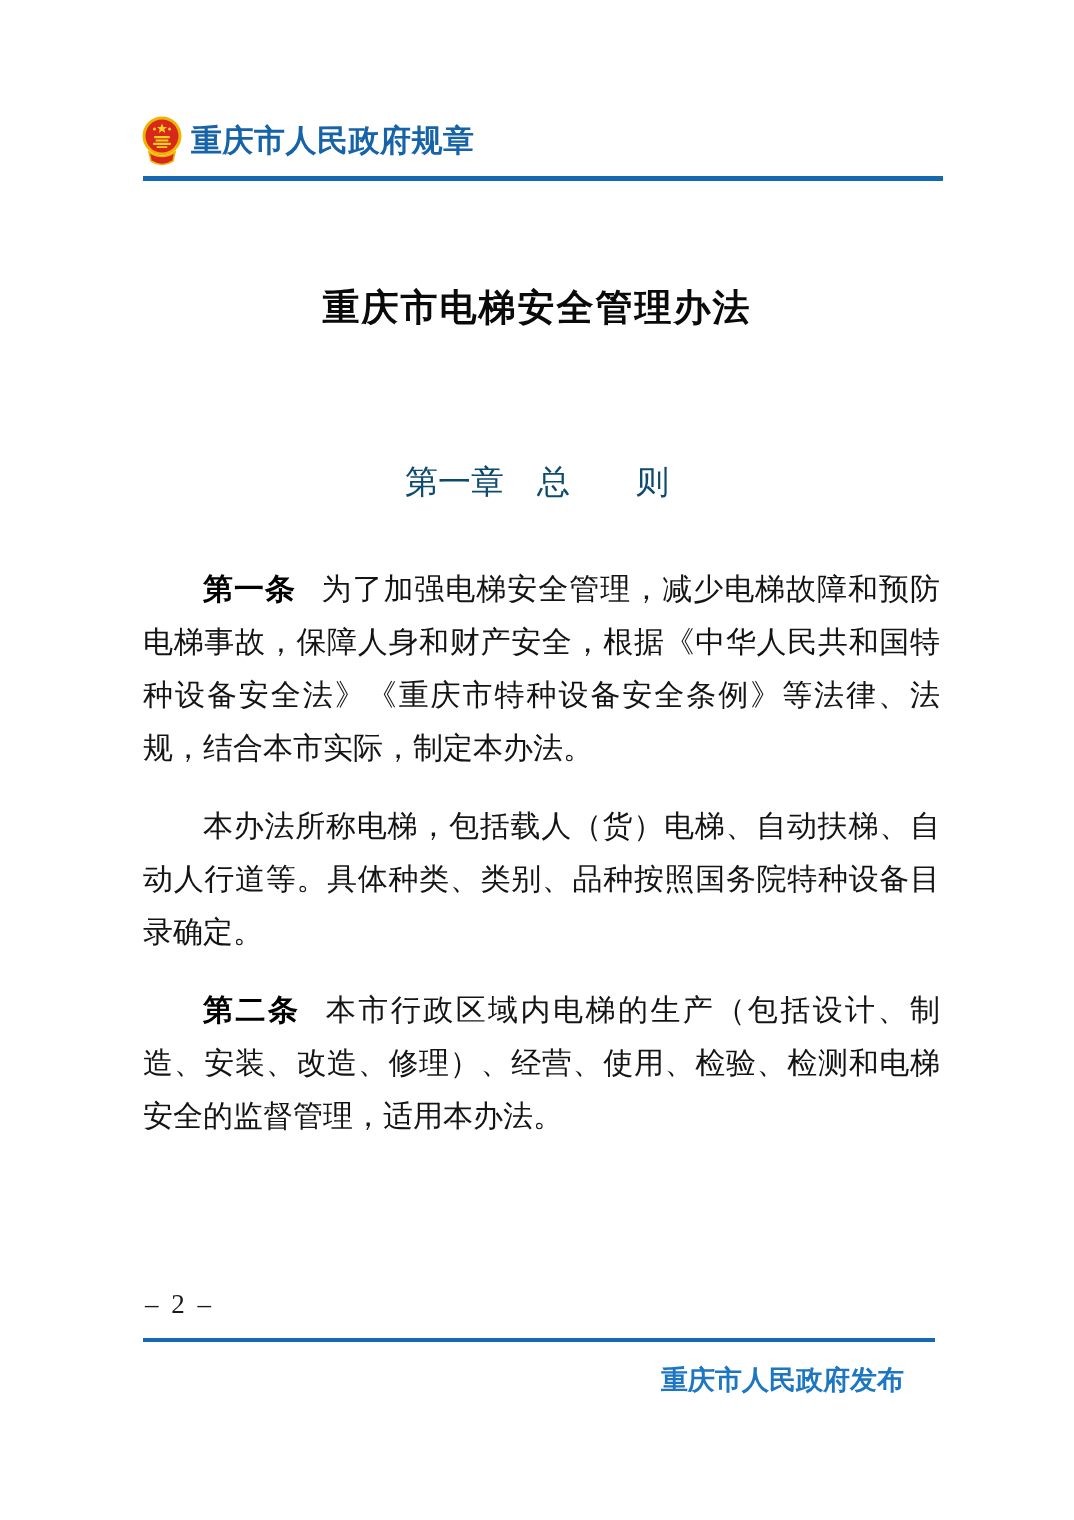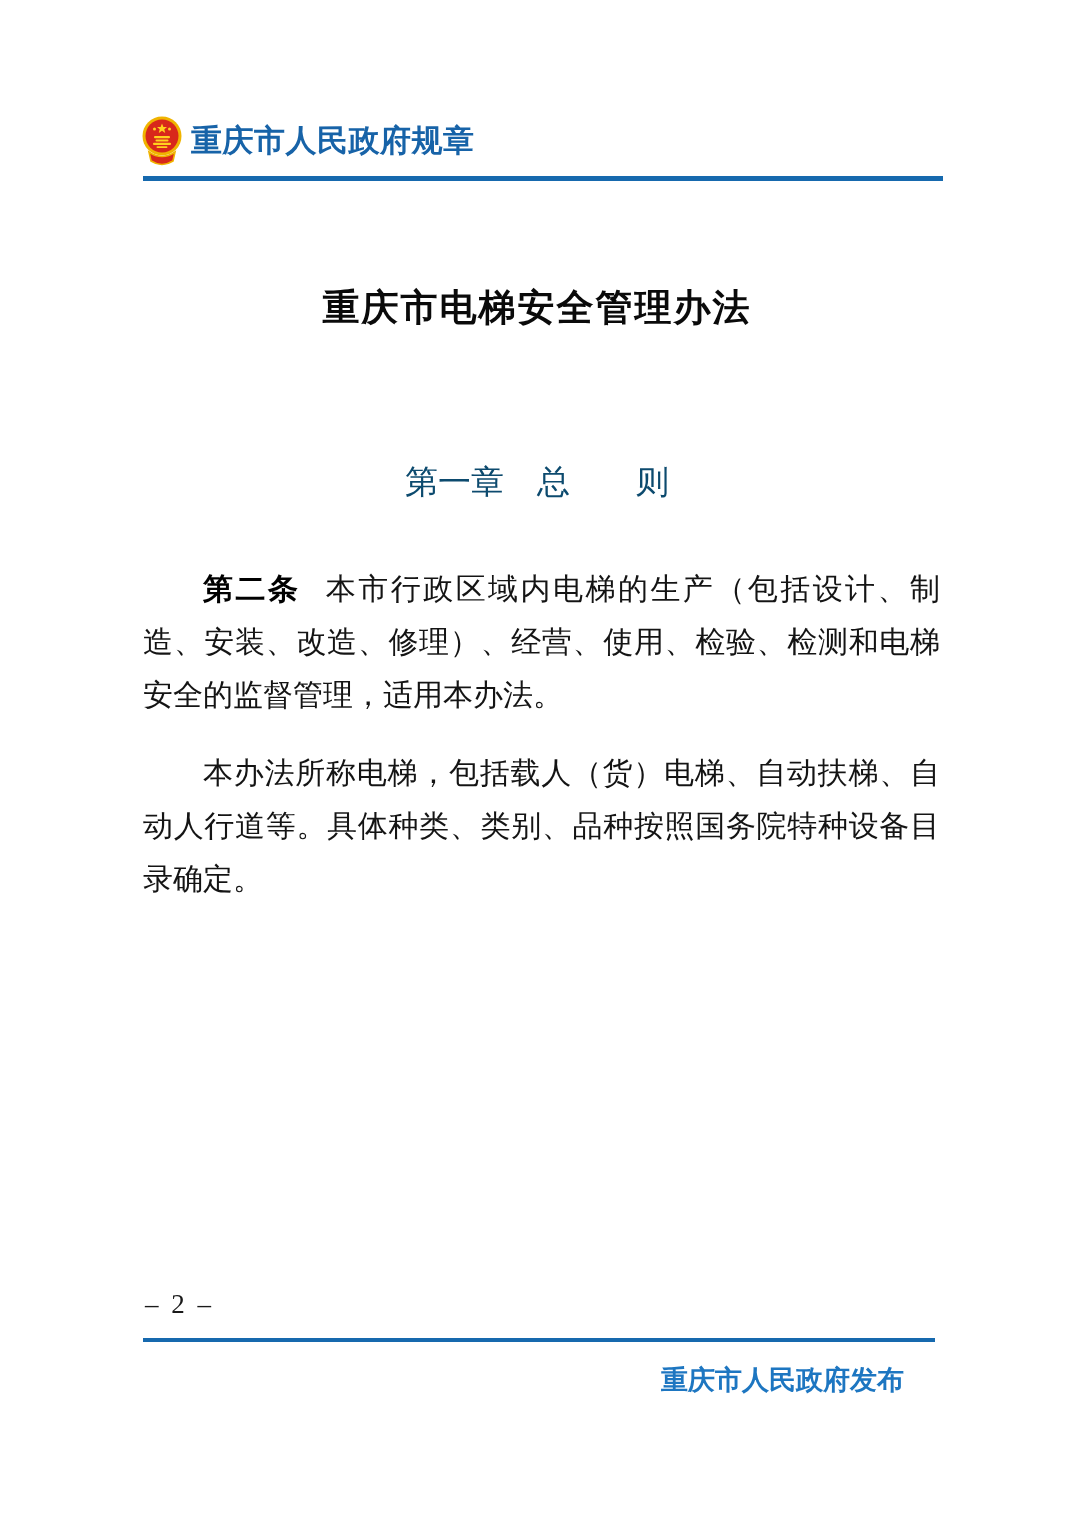--- a/index.html
+++ b/index.html
@@ -139,21 +139,22 @@
       <path d="M7 38 Q20 47 33 38 L31 47 Q20 54 9 47 Z" fill="#d8281b" stroke="#f0b400" stroke-width="1.6"></path>
     </svg>
     <div class="header-title">重庆市人民政府规章</div>
   </div>
   <div class="header-rule"></div>
 
   <div class="doc-title">重庆市电梯安全管理办法</div>
   <div class="chapter-heading">第一章　总　　则</div>
 
   <div class="body-text">
+    <p><span class="article-label">第一条</span><span>为了加强电梯安全管理，减少电梯故障和预防电梯事故，保障人身和财产安全，根据《中华人民共和国特种设备安全法》《重庆市特种设备安全条例》等法律、法规，结合本市实际，制定本办法。</span></p>
+    <p><span>本办法所称电梯，包括载人（货）电梯、自动扶梯、自动人行道等。具体种类、类别、品种按照国务院特种设备目录确定。</span></p>
     <p><span class="article-label">第二条</span><span>本市行政区域内电梯的生产（包括设计、制造、安装、改造、修理）、经营、使用、检验、检测和电梯安全的监督管理，适用本办法。</span></p>
-    <p><span>本办法所称电梯，包括载人（货）电梯、自动扶梯、自动人行道等。具体种类、类别、品种按照国务院特种设备目录确定。</span></p>
   </div>
 
   <div class="page-number">– 2 –</div>
   <div class="footer-rule"></div>
   <div class="publisher">重庆市人民政府发布</div>
 
 </div>
 
 </body></html>

